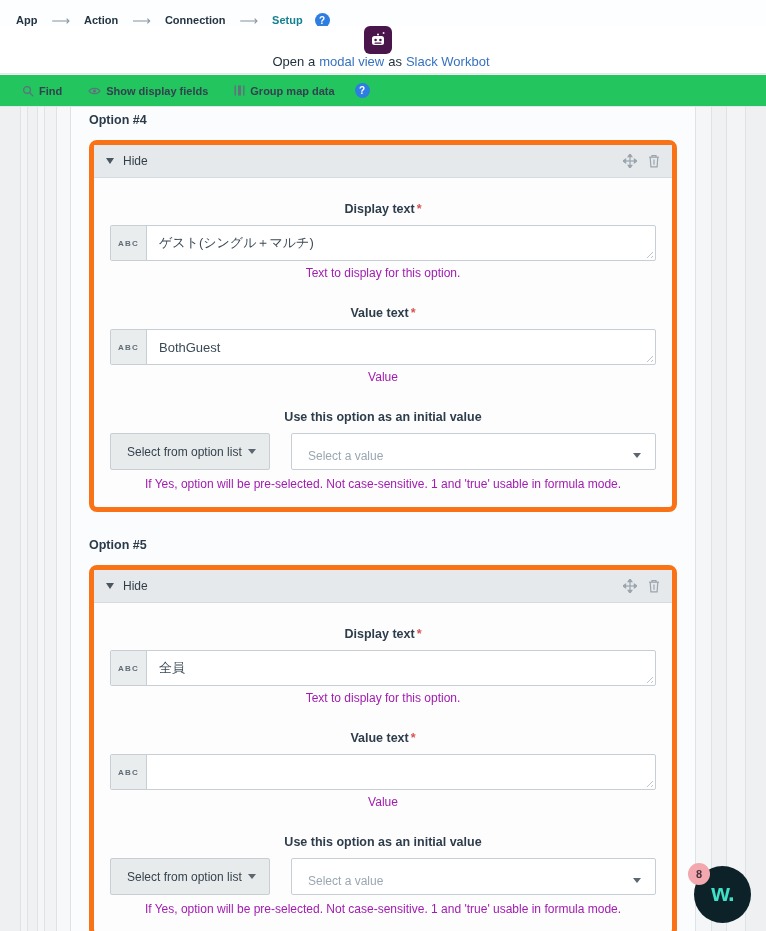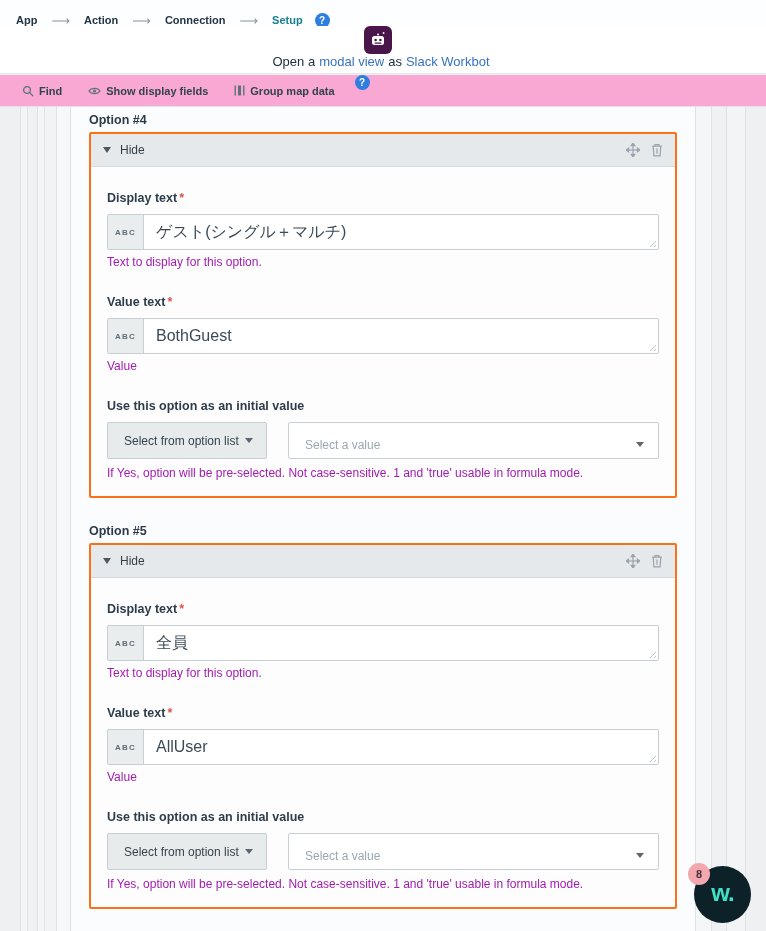--- a/index.html
+++ b/index.html
@@ -21,61 +21,61 @@
   .mhead { position:absolute; left:0; top:26px; width:766px; height:48px; background:#fff;
     border-bottom:1px solid #e4e9ec; display:flex; align-items:center; padding:0 16px; z-index:5;flex-direction:column; }
   .appicon { width:28px; height:28px; border-radius:6px; background:#4a154b; margin-right:10px;
     display:flex; align-items:center; justify-content:center; flex:0 0 auto; }
   .mtitle { font-size:13px; color:#22313f; }
   .mtitle .lnk { color:#3672c0; cursor:pointer; }
   .mtitle span { margin-right:4px; }
   .close-x { margin-left:auto; color:#8a959e; font-size:17px; line-height:1; cursor:pointer; padding:4px 6px; }
 
   
-  .tbar { position:absolute; left:0; top:75px; width:766px; height:32px; background:#f9a8d4;
-    border-bottom:1px solid #e0e5e9; display:flex; padding-left:22px; z-index:5; }
+  .tbar { position:absolute; left:0; top:75px; width:766px; height:32px; background:#22c55e;
+    border-bottom:1px solid #e0e5e9; display:flex; align-items:center; padding-left:22px; z-index:5; }
   .titem { display:flex; align-items:center; gap:5px; font-size:11px; font-weight:bold;
     color:#33424f; margin-right:26px; cursor:pointer; }
   .titem svg { display:block; }
   .tbar .help-badge { margin-left:-6px; }
 
   
   .content { position:absolute; left:0; top:107px; width:766px; height:824px; background:#eef0f2; }
   .rail { position:absolute; top:0; bottom:0; border-left:1px solid #dee3e7; border-right:1px solid #dee3e7; }
   .r1 { left:20px;  width:726px; background:#f2f4f5; }
   .r2 { left:27px;  width:700px; background:#eff1f3; }
   .r3 { left:37px;  width:675px; background:#f4f6f7; }
   .r4 { left:44px;  width:652px; background:#f1f3f4; }
   .r5 { left:56px;  width:640px; background:#f6f8f9; border-right:none; }
   .whitearea { position:absolute; left:70px; top:0; bottom:0; width:626px; background:#fbfcfd;
     border-left:1px solid #dee3e7; border-right:1px solid #dee3e7; padding:0 18px; overflow:hidden; }
 
   .opt-heading { font-size:12.5px; font-weight:bold; color:#2c3b49; }
   .sec1 .opt-heading { margin-top:6px; }
   .sec2 .opt-heading { margin-top:26px; }
 
-  .opanel { margin-top:5px; border:2px solid #f97316; border-radius:2px; background:#fdfdfe; }
+  .opanel { margin-top:13px; border:5px solid #f97316; border-radius:8px; background:#fdfdfe; }
   .ophead { height:33px; background:#e6e9eb; border-bottom:1px solid #d6dbdf; display:flex;
     align-items:center; padding:0 12px; }
   .collapse-toggle { display:flex; align-items:center; gap:9px; cursor:pointer; }
   .tri-down { width:0; height:0; border-left:4.5px solid transparent; border-right:4.5px solid transparent;
     border-top:6px solid #4a5660; }
   .collapse-label { font-size:12px; color:#333f48; }
   .ophead-icons { margin-left:auto; display:flex; align-items:center; gap:11px; }
   .ophead-icons svg { display:block; cursor:pointer; }
 
-  .opbody { padding:24px 16px 16px 16px; }
+  .opbody { padding:24px 16px 16px 16px;text-align:center; }
   .field-label { font-size:12.5px; font-weight:bold; color:#2e3d4b; }
   .req { color:#d9534f; margin-left:2px; }
   .input-group { display:flex; margin-top:9px; border:1px solid #c7cfd5; border-radius:2px;
     background:#fff; height:36px; position:relative; }
   .addon { width:36px; background:#e9edee; border-right:1px solid #c7cfd5; display:flex;
     align-items:center; justify-content:center; font-size:8px; font-weight:bold;
     letter-spacing:1.2px; color:#5f6c78; }
-  .input-text { flex:1; display:flex; align-items:center; padding:0 12px; font-size:16px;
+  .input-text { flex:1; display:flex; align-items:center; padding:0 12px; font-size:13px;
     color:#3b4a56; cursor:text; white-space:nowrap; overflow:hidden; }
   .resize-handle { position:absolute; right:2px; bottom:2px; width:9px; height:9px;
     background:repeating-linear-gradient(135deg, transparent 0 2px, #bcc5cc 2px 3px);
     clip-path:polygon(100% 0, 100% 100%, 0 100%); }
   .fhelp { margin-top:5px; font-size:12px; color:#a21caf; }
   .gap26 { height:26px; }
 
   .select-row { display:flex; gap:21px; margin-top:9px; }
   .sel { height:37px; border:1px solid #c7cfd5; border-radius:2px; display:flex;
     align-items:center; cursor:pointer; }
@@ -266,21 +266,20 @@
           <div class="input-group">
             <div class="addon">ABC</div>
             <div class="input-text">全員</div>
             <span class="resize-handle"></span>
           </div>
           <div class="fhelp">Text to display for this option.</div>
           <div class="gap26"></div>
           <div class="field-label"><span>Value text</span><span class="req">*</span></div>
           <div class="input-group">
             <div class="addon">ABC</div>
-            <div class="input-text">AllUser</div>
             <span class="resize-handle"></span>
           </div>
           <div class="fhelp">Value</div>
           <div class="gap26"></div>
           <div class="field-label">Use this option as an initial value</div>
           <div class="select-row">
             <div class="sel sel-gray">
               <span>Select from option list</span>
               <span class="caret"></span>
             </div>

